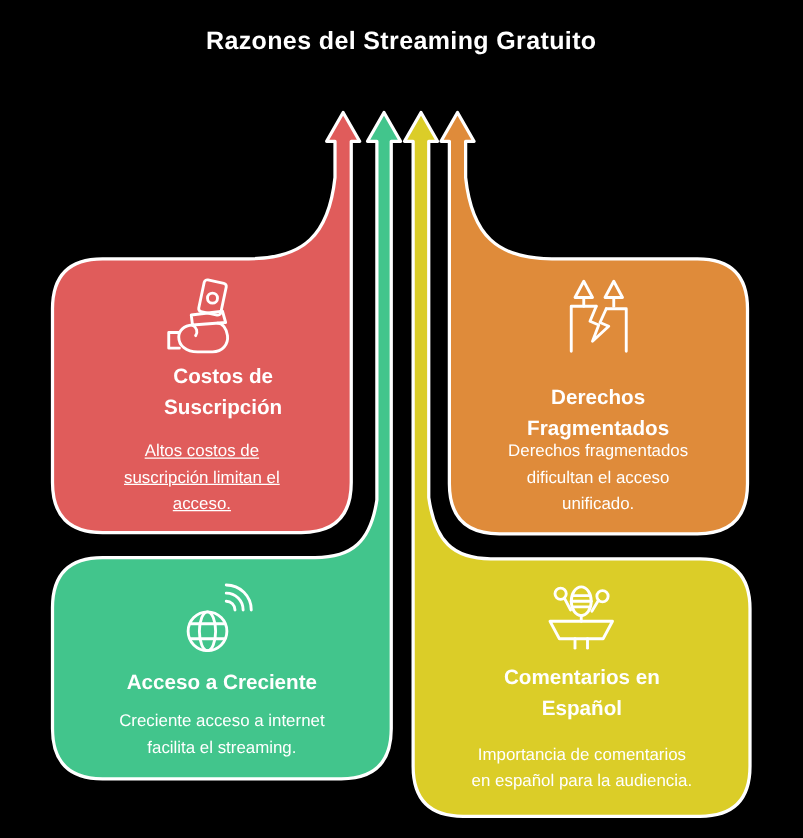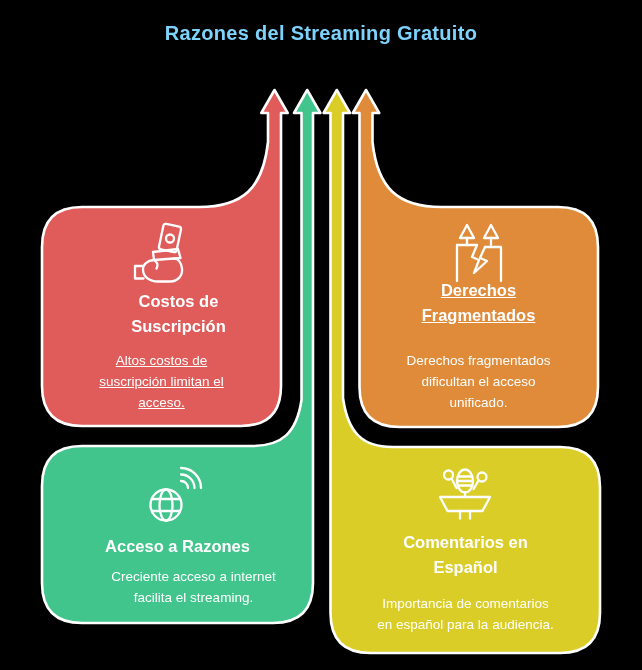--- a/index.html
+++ b/index.html
@@ -16,33 +16,33 @@
     font-size:20px;font-weight:bold;letter-spacing:.3px;
     color:#494949;
   }
   .diagram-svg{position:absolute;left:0;top:0;}
   .card-text{position:absolute;text-align:center;color:#fff;white-space:pre-line;}
   .card-title{font-size:16.5px;font-weight:bold;line-height:1.5;}
   .card-desc{font-size:13.5px;line-height:1.55;}
   
   .zone-costos-title   {left:42px;   width:273px; top:289px;}
   .zone-costos-desc    {left:42px;   width:239px; top:351px;text-decoration:underline;}
-  .zone-derechos-title {left:359px;  width:239px; top:278px;text-decoration:underline;}
+  .zone-derechos-title {left:359px;  width:239px; top:306px;}
   .zone-derechos-desc  {left:359px;  width:239px; top:351px;}
   .zone-internet-title {left:42px;   width:271px; top:534px;}
-  .zone-internet-desc  {left:42px;   width:271px; top:567px;padding-left:16px;}
+  .zone-internet-desc  {left:42px;   width:271px; top:567px;}
   .zone-espanol-title  {left:331px;  width:269px; top:530px;}
   .zone-espanol-desc   {left:331px;  width:269px; top:594px;}
 </style>
 </head>
 <body>
 
 <div class="stage" style="background: rgb(0, 0, 0);">
 
-  <div class="main-title" style="color: #7dd3fc;">Razones del Streaming Gratuito</div>
+  <div class="main-title" style="color: #ffffff;">Razones del Streaming Gratuito</div>
 
   <svg class="diagram-svg" width="642" height="670" viewBox="0 0 642 670">
 
     <g stroke="#FFFFFF" stroke-width="2.6" stroke-linejoin="round">
 
       <path d="M 274.5 90 L 287.7 113 L 281 113 L 281 386
                Q 281 426 241 426 L 82 426 Q 42 426 42 386
                L 42 247 Q 42 207 82 207 L 199 207
                C 243 207 263 188 268 142
                L 268 113 L 261.3 113 Z" fill="#E05C5B"></path>
@@ -119,21 +119,21 @@
   <div class="card-text card-desc zone-costos-desc">Altos costos de
 suscripción limitan el
 acceso.</div>
 
   <div class="card-text card-title zone-derechos-title">Derechos
 Fragmentados</div>
   <div class="card-text card-desc zone-derechos-desc">Derechos fragmentados
 dificultan el acceso
 unificado.</div>
 
-  <div class="card-text card-title zone-internet-title">Acceso a Razones</div>
+  <div class="card-text card-title zone-internet-title">Acceso a Creciente</div>
   <div class="card-text card-desc zone-internet-desc">Creciente acceso a internet
 facilita el streaming.</div>
 
   <div class="card-text card-desc zone-espanol-desc">Importancia de comentarios
 en español para la audiencia.</div>
   <div class="card-text card-title zone-espanol-title">Comentarios en
 Español</div>
 
 </div>
 

